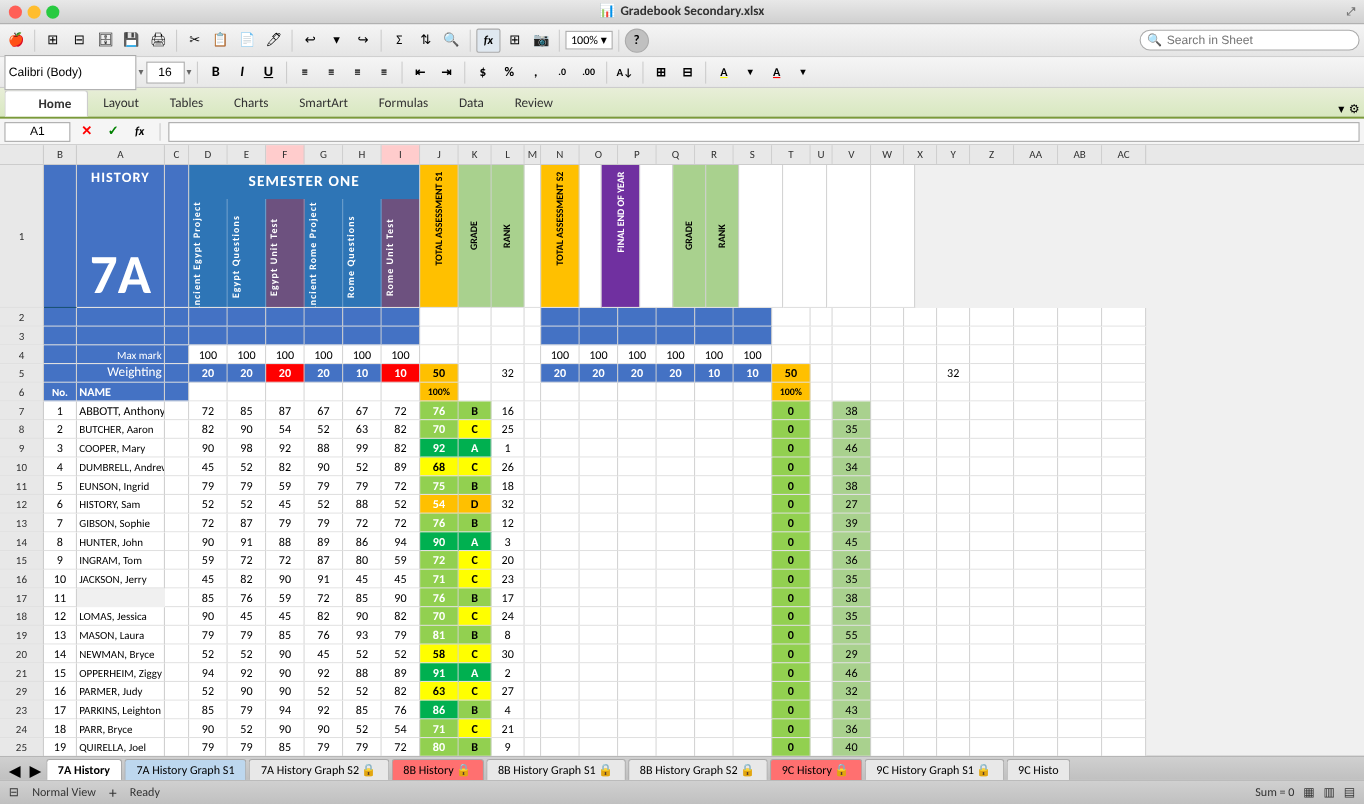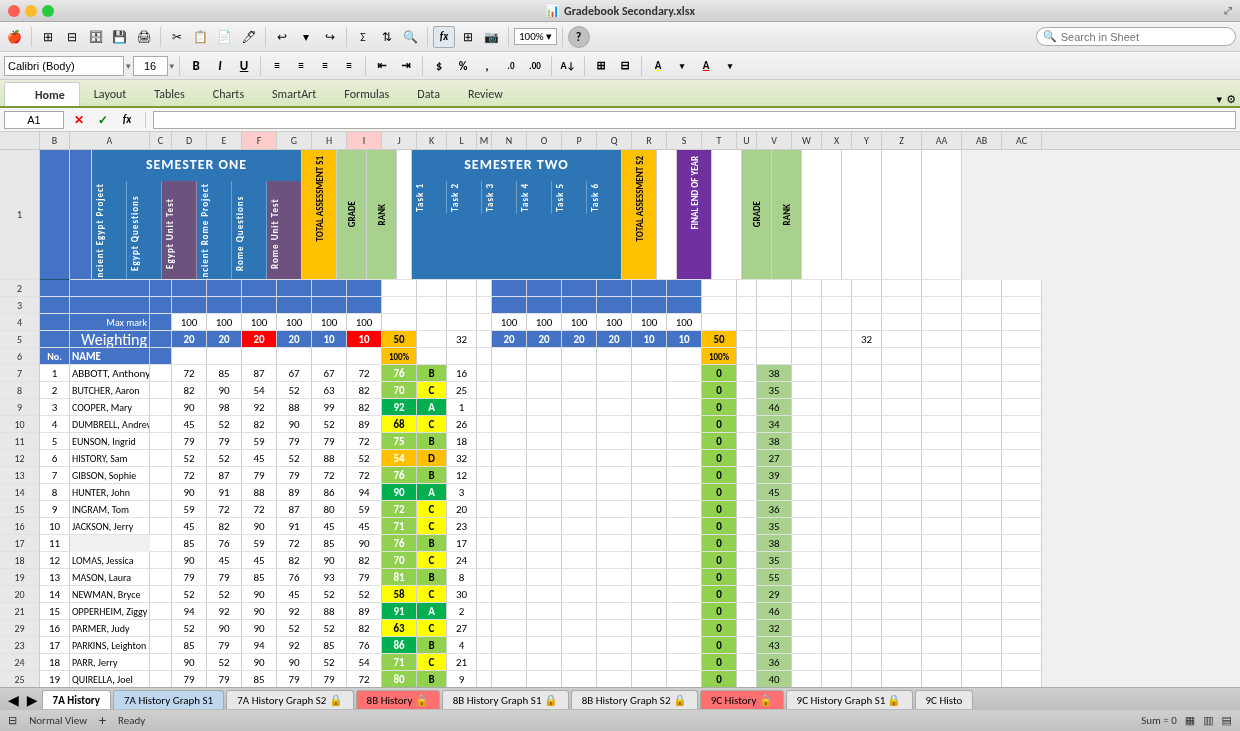--- a/index.html
+++ b/index.html
@@ -31,21 +31,21 @@
     .tb-sep { width: 1px; height: 20px; background: #ccc; margin: 0 3px; }
     .tb-icon { width: 22px; height: 22px; display: flex; align-items: center; justify-content: center; font-size: 12px; cursor: pointer; border-radius: 2px; }
 
     
     #fmtbar {
       height: 28px;
       background: linear-gradient(to bottom, #f5f5f5, #e8e8e8);
       border-bottom: 1px solid #ccc;
       display: flex; align-items: center; padding: 0 4px; gap: 2px;
     }
-    .font-box { width: 120px; height: 20px; border: 1px solid #aaa; font-size: 11px; padding: 0 3px; background: white; }
+    .font-box { width: 120px; height: 32px; border: 1px solid #aaa; font-size: 11px; padding: 0 3px; background: white; }
     .size-box { width: 35px; height: 20px; border: 1px solid #aaa; font-size: 11px; padding: 0 3px; background: white; text-align: center; }
     .fmt-btn { width: 22px; height: 22px; display: flex; align-items: center; justify-content: center; font-size: 13px; cursor: pointer; border-radius: 2px; font-weight: bold; }
 
     
     #ribbon {
       height: 28px;
       background: linear-gradient(to bottom, #e8eed8, #d8e8c0);
       border-bottom: 2px solid #7a9a3a;
       display: flex; align-items: flex-end; padding: 0 4px;
     }
@@ -376,20 +376,24 @@
   </div>
 
   <div id="grid-wrapper" style="overflow-y:auto; overflow-x:hidden; flex:1;">
     <div id="grid">
 
       <div class="grid-row h-tall">
         <div class="row-num">1</div>
 
         <div class="cell w-b bg-history bold center" style="border-bottom:1px solid #1a5276;"></div>
 
+        <div class="cell w-a bg-history bold" style="flex-direction:column; align-items:center; justify-content:space-between; padding:4px;">
+          <div style="font-size:13px;font-weight:bold;color:white;letter-spacing:1px;">HISTORY</div>
+          <div style="font-size:50px;font-weight:bold;color:white;line-height:1;">7A</div>
+        </div>
 
         <div class="cell w-c bg-history"></div>
 
         <div class="cell bg-sem bold center" style="width:210px;min-width:210px;font-size:14px;letter-spacing:1px; flex-direction:column; justify-content:flex-start; padding-top:6px;">
           <div style="font-size:14px;font-weight:bold;color:white;margin-bottom:4px;">SEMESTER ONE</div>
           <div style="display:flex; gap:0; margin-top:4px;">
             <div style="width:35px;writing-mode:vertical-rl;transform:rotate(180deg);font-size:9px;color:white;text-align:center;border-left:1px solid rgba(255,255,255,0.3);padding:2px;">Ancient Egypt Project</div>
             <div style="width:35px;writing-mode:vertical-rl;transform:rotate(180deg);font-size:9px;color:white;text-align:center;border-left:1px solid rgba(255,255,255,0.3);padding:2px;">Egypt Questions</div>
             <div style="width:35px;writing-mode:vertical-rl;transform:rotate(180deg);font-size:9px;color:white;text-align:center;border-left:1px solid rgba(255,255,255,0.3);padding:2px;background:rgba(255,0,0,0.3);">Egypt Unit Test</div>
             <div style="width:35px;writing-mode:vertical-rl;transform:rotate(180deg);font-size:9px;color:white;text-align:center;border-left:1px solid rgba(255,255,255,0.3);padding:2px;">Ancient Rome Project</div>
@@ -405,31 +409,20 @@
         <div class="cell w-k bg-grade center bold">
           <div style="writing-mode:vertical-rl;transform:rotate(180deg);font-size:9px;font-weight:bold;">GRADE</div>
         </div>
 
         <div class="cell w-l bg-grade center bold">
           <div style="writing-mode:vertical-rl;transform:rotate(180deg);font-size:9px;font-weight:bold;">RANK</div>
         </div>
 
         <div class="cell w-m"></div>
 
-        <div class="cell bg-sem bold center" style="width:210px;min-width:210px;font-size:14px;letter-spacing:1px; flex-direction:column; justify-content:flex-start; padding-top:6px;">
-          <div style="font-size:14px;font-weight:bold;color:white;margin-bottom:4px;">SEMESTER TWO</div>
-          <div style="display:flex; gap:0; margin-top:4px;">
-            <div style="width:35px;writing-mode:vertical-rl;transform:rotate(180deg);font-size:9px;color:white;text-align:center;border-left:1px solid rgba(255,255,255,0.3);padding:2px;">Task 1</div>
-            <div style="width:35px;writing-mode:vertical-rl;transform:rotate(180deg);font-size:9px;color:white;text-align:center;border-left:1px solid rgba(255,255,255,0.3);padding:2px;">Task 2</div>
-            <div style="width:35px;writing-mode:vertical-rl;transform:rotate(180deg);font-size:9px;color:white;text-align:center;border-left:1px solid rgba(255,255,255,0.3);padding:2px;">Task 3</div>
-            <div style="width:35px;writing-mode:vertical-rl;transform:rotate(180deg);font-size:9px;color:white;text-align:center;border-left:1px solid rgba(255,255,255,0.3);padding:2px;">Task 4</div>
-            <div style="width:35px;writing-mode:vertical-rl;transform:rotate(180deg);font-size:9px;color:white;text-align:center;border-left:1px solid rgba(255,255,255,0.3);padding:2px;">Task 5</div>
-            <div style="width:35px;writing-mode:vertical-rl;transform:rotate(180deg);font-size:9px;color:white;text-align:center;border-left:1px solid rgba(255,255,255,0.3);padding:2px;">Task 6</div>
-          </div>
-        </div>
 
         <div class="cell w-t bg-orange center bold" style="flex-direction:column;justify-content:flex-start;padding-top:6px;">
           <div style="writing-mode:vertical-rl;transform:rotate(180deg);font-size:9px;font-weight:bold;">TOTAL ASSESSMENT S2</div>
         </div>
 
         <div class="cell w-u"></div>
 
         <div class="cell w-v bg-final center bold" style="flex-direction:column;justify-content:flex-start;padding-top:6px;">
           <div style="writing-mode:vertical-rl;transform:rotate(180deg);font-size:9px;color:white;font-weight:bold;">FINAL END OF YEAR</div>
         </div>
@@ -544,21 +537,21 @@
         <div class="cell w-y"></div>
         <div class="cell w-rest"></div>
         <div class="cell w-rest"></div>
         <div class="cell w-rest"></div>
         <div class="cell w-rest"></div>
       </div>
 
       <div class="grid-row h-norm">
         <div class="row-num">5</div>
         <div class="cell w-b bg-history"></div>
-        <div class="cell w-a bg-history" style="justify-content:flex-end;font-size:16px;color:white;">Weighting</div>
+        <div class="cell w-a bg-history" style="justify-content:flex-end;font-size:12px;color:white;">Weighting</div>
         <div class="cell w-c bg-history"></div>
         <div class="cell w-d center bg-blue bold">20</div>
         <div class="cell w-e center bg-blue bold">20</div>
         <div class="cell w-f center bg-red-col bold">20</div>
         <div class="cell w-g center bg-blue bold">20</div>
         <div class="cell w-h center bg-blue bold">10</div>
         <div class="cell w-i center bg-red-col bold">10</div>
         <div class="cell w-j center bg-orange bold">50</div>
         <div class="cell w-k"></div>
         <div class="cell w-l center">32</div>
@@ -1155,21 +1148,21 @@
     <div class="cell w-x"></div>
     <div class="cell w-y"></div>
     <div class="cell w-rest"></div>
     <div class="cell w-rest"></div>
     <div class="cell w-rest"></div>
     <div class="cell w-rest"></div>
   </div>
           <div class="grid-row h-norm">
     <div class="row-num">24</div>
     <div class="cell w-b center">18</div>
-    <div class="cell w-a" style="font-size:10px;">PARR, Jerry</div>
+    <div class="cell w-a" style="font-size:10px;">PARR, Bryce</div>
     <div class="cell w-c"></div>
     <div class="cell w-d center">90</div>
     <div class="cell w-e center">52</div>
     <div class="cell w-f center">90</div>
     <div class="cell w-g center">90</div>
     <div class="cell w-h center">52</div>
     <div class="cell w-i center">54</div>
     <div class="cell w-j center bold" style="background:#92d050;color:white;">71</div>
     <div class="cell w-k center bold" style="background:#ffff00;color:black;">C</div>
     <div class="cell w-l center">21</div>

